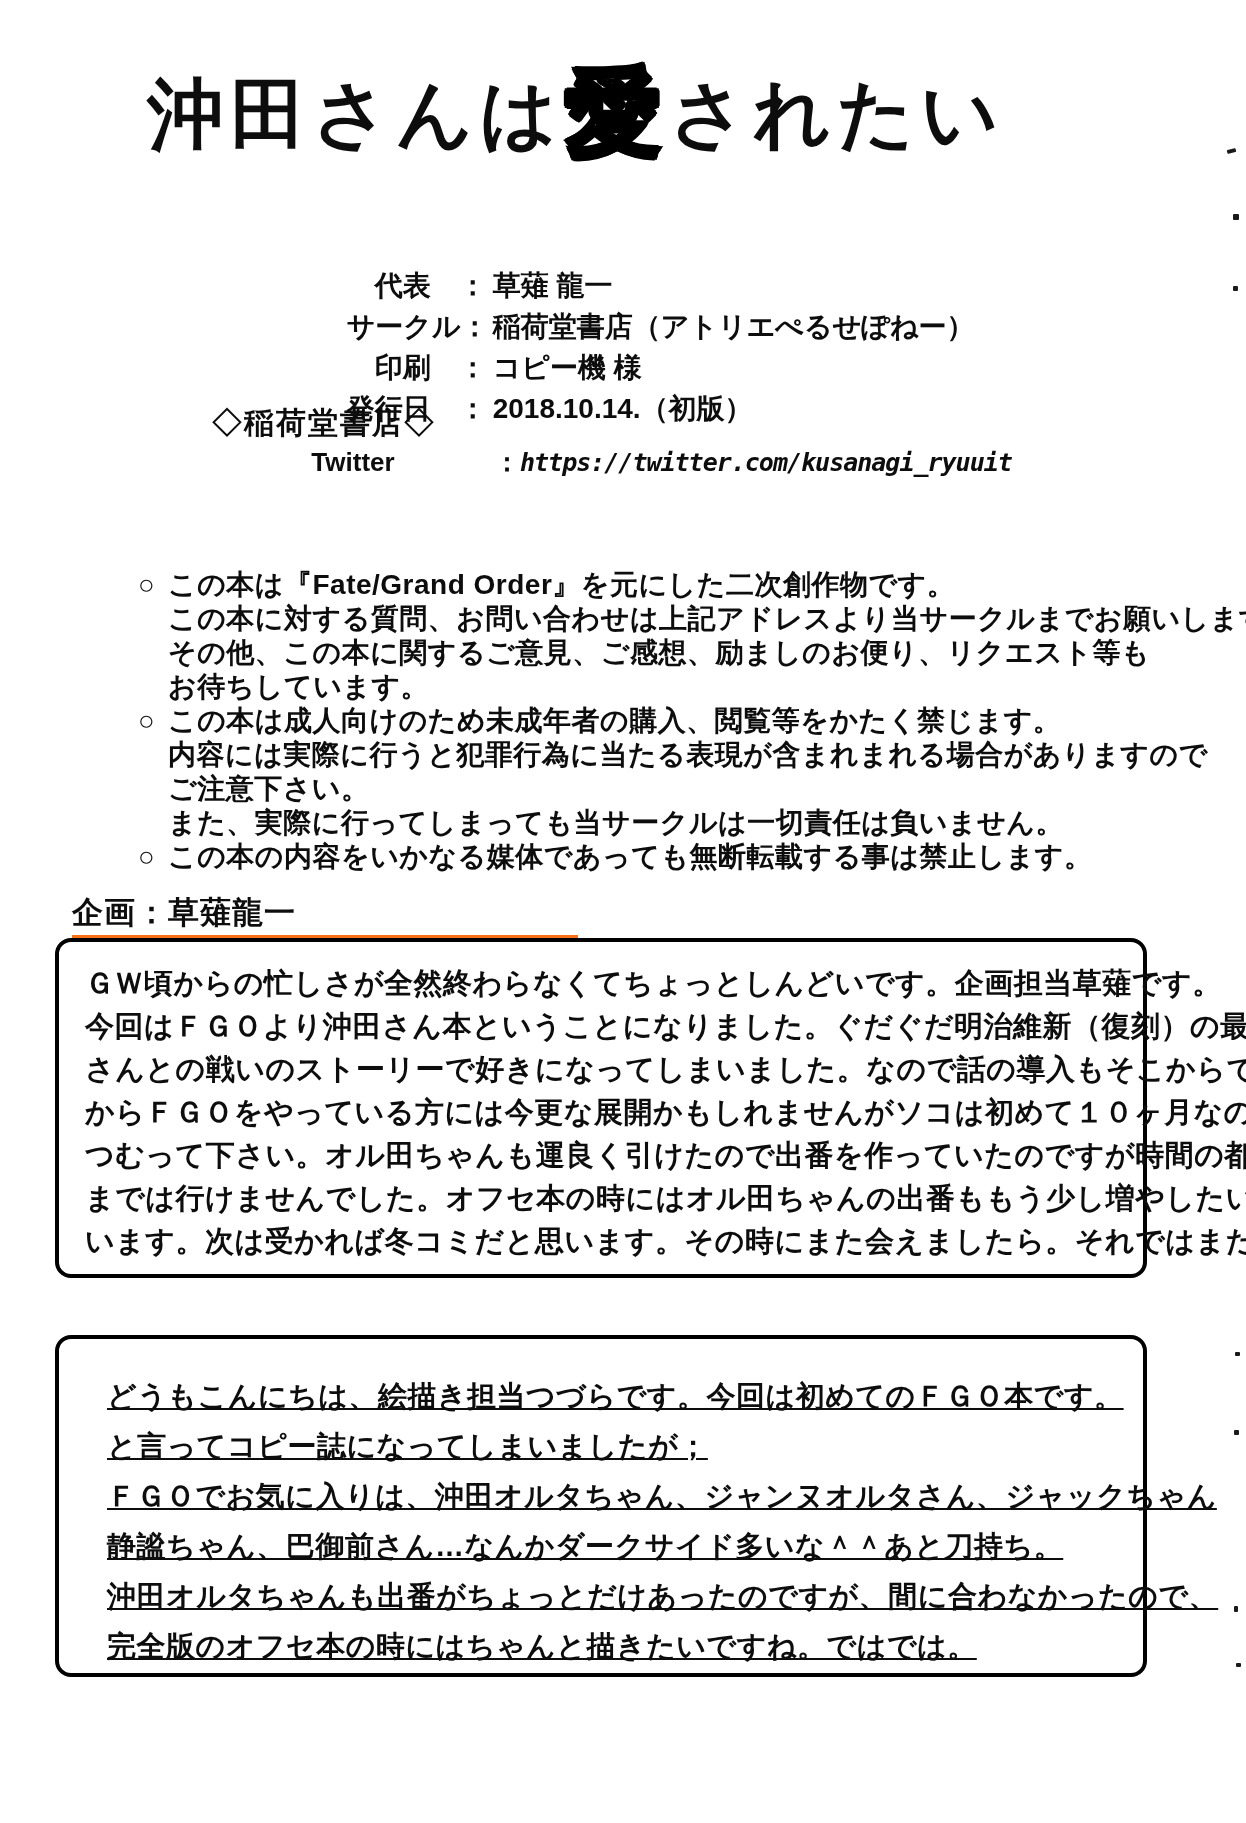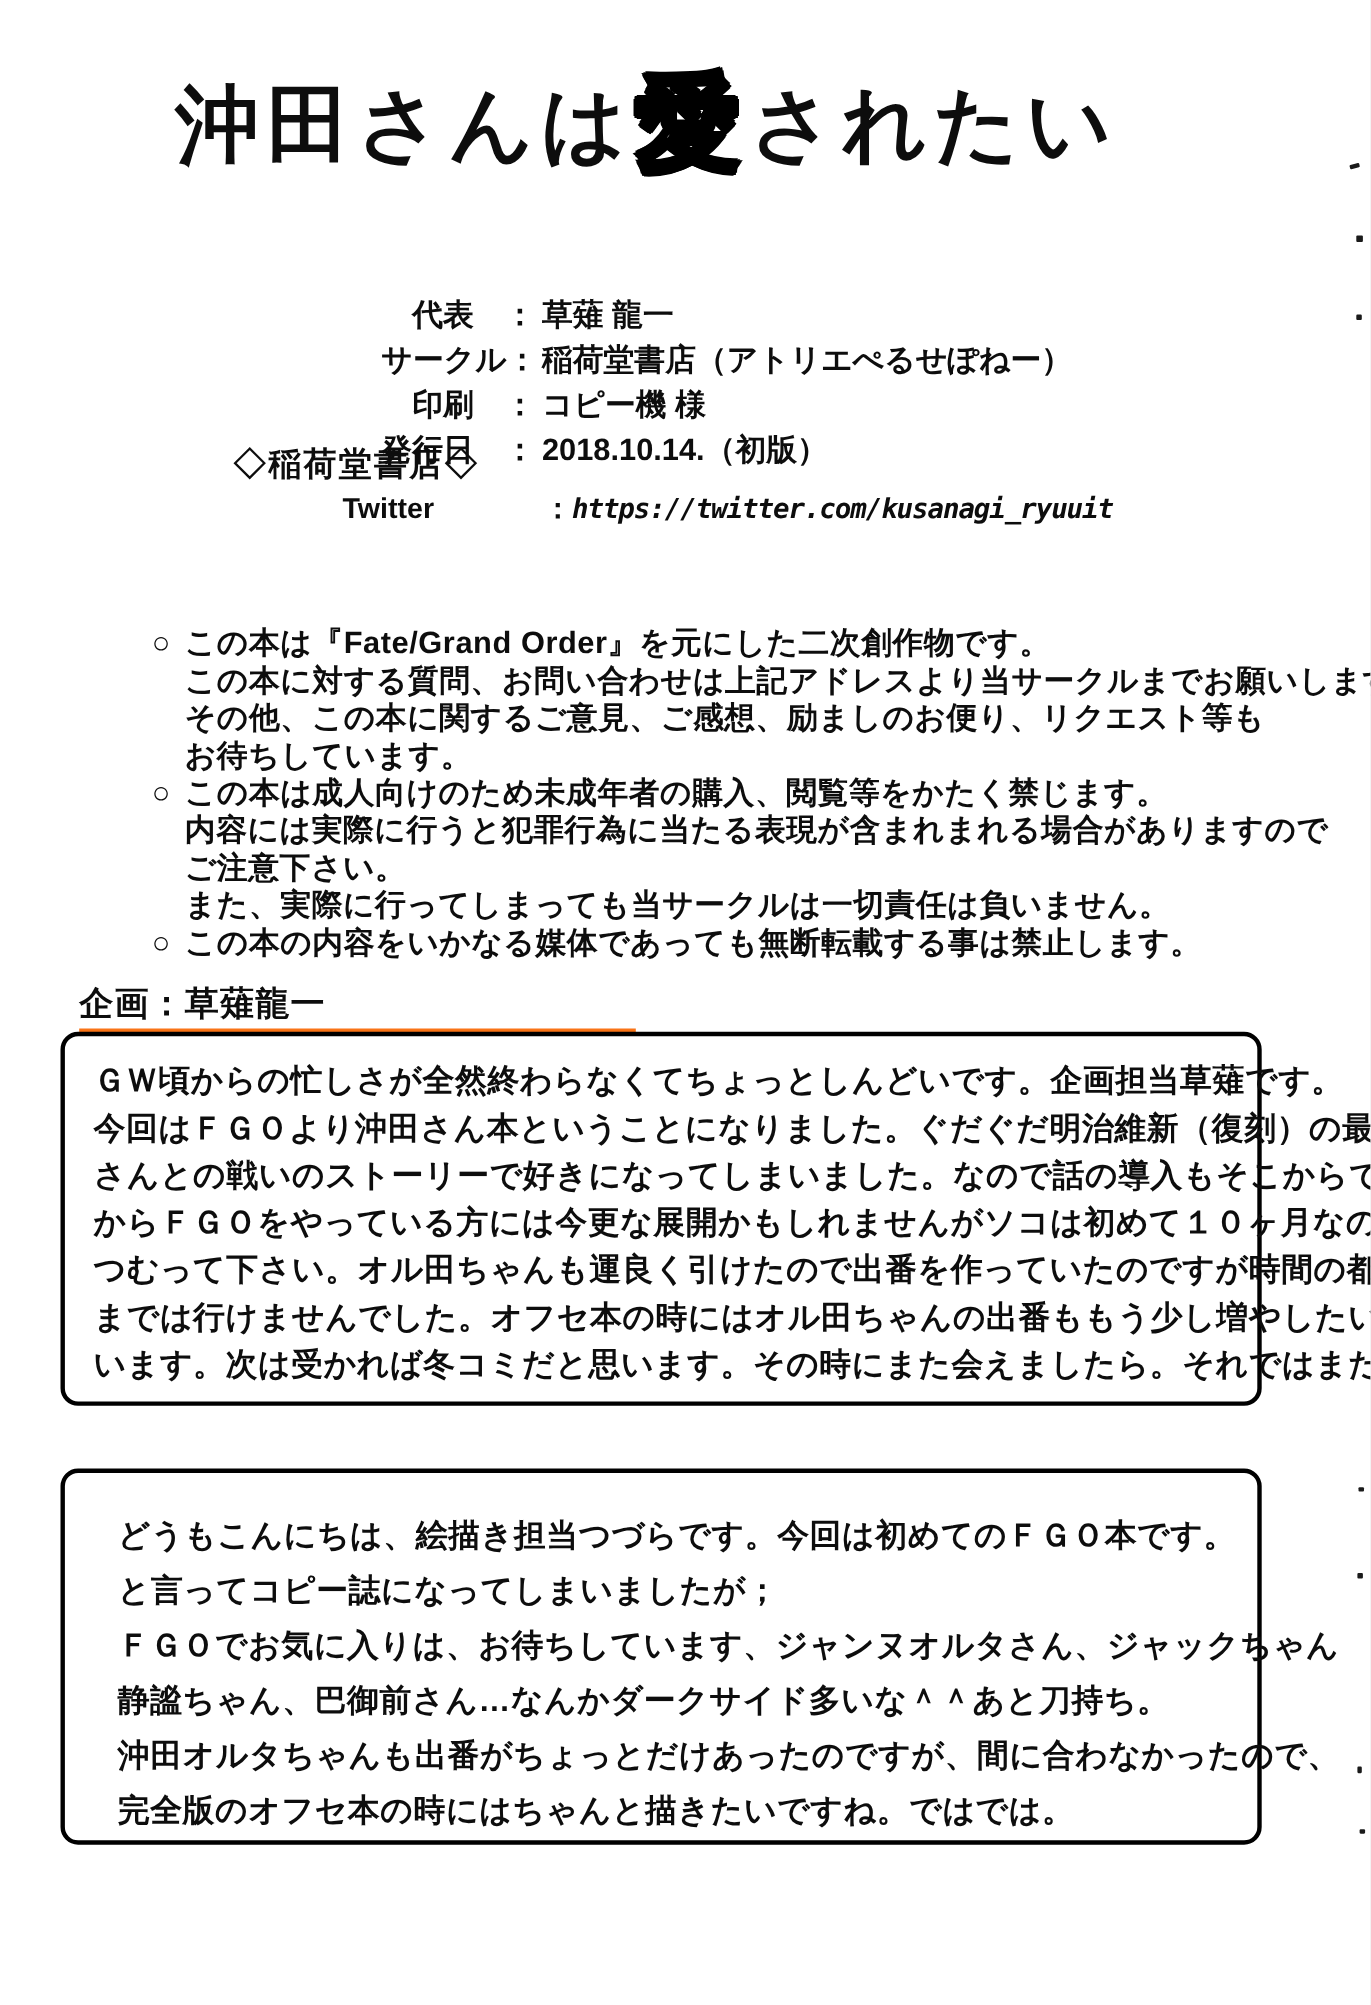--- a/index.html
+++ b/index.html
@@ -10,21 +10,21 @@
     background: #ffffff;
     overflow: hidden;
     font-family: "Liberation Sans", sans-serif;
     font-weight: bold;
     color: #0d0d0d;
   }
 
   
   .title {
     position: absolute;
-    left: 160px;
+    left: 148px;
     top: 58px;
     font-size: 76px;
     letter-spacing: 6px;
     white-space: nowrap;
     line-height: 110px;
   }
   .title-emph {
     display: inline-block;
     font-size: 96px;
     color: #ffffff;
@@ -79,21 +79,21 @@
     position: absolute;
     left: 55px;
     width: 1092px;
     border: 4px solid #000;
     border-radius: 16px;
     box-sizing: border-box;
     background: #fff;
   }
   .box1 { top: 938px; height: 340px; padding: 20px 30px 0 26px; }
   .box1 .b-line { height: 43px; line-height: 43px; font-size: 29px; white-space: nowrap; letter-spacing: 0.5px; }
-  .box2 { top: 1335px; height: 342px; padding: 32px 8px 0 48px; }
+  .box2 { top: 1335px; height: 342px; padding: 32px 8px 0 48px; text-decoration: underline; }
   .box2 .b-line { height: 50px; line-height: 50px; font-size: 29px; white-space: nowrap; letter-spacing: 0.5px; }
 
   
   .speck { position: absolute; background: #1a1a1a; border-radius: 1px; }
   .sp1 { left: 1227px; top: 149px; width: 9px; height: 4px; transform: rotate(-14deg); }
   .sp2 { left: 1233px; top: 214px; width: 6px; height: 6px; }
   .sp3 { left: 1233px; top: 286px; width: 5px; height: 5px; }
   .sp4 { left: 1235px; top: 1352px; width: 5px; height: 4px; }
   .sp5 { left: 1234px; top: 1430px; width: 5px; height: 5px; }
   .sp6 { left: 1234px; top: 1606px; width: 4px; height: 6px; }
@@ -150,21 +150,21 @@
     <div class="b-line">さんとの戦いのストーリーで好きになってしまいました。なので話の導入もそこからです。初期</div>
     <div class="b-line">からＦＧＯをやっている方には今更な展開かもしれませんがソコは初めて１０ヶ月なので目を</div>
     <div class="b-line">つむって下さい。オル田ちゃんも運良く引けたので出番を作っていたのですが時間の都合でソコ</div>
     <div class="b-line">までは行けませんでした。オフセ本の時にはオル田ちゃんの出番ももう少し増やしたいと思って</div>
     <div class="b-line">います。次は受かれば冬コミだと思います。その時にまた会えましたら。それではまた。</div>
   </div>
 
   <div class="comment-box box2">
     <div class="b-line">どうもこんにちは、絵描き担当つづらです。今回は初めてのＦＧＯ本です。</div>
     <div class="b-line">と言ってコピー誌になってしまいましたが；</div>
-    <div class="b-line">ＦＧＯでお気に入りは、お待ちしています、ジャンヌオルタさん、ジャックちゃん</div>
+    <div class="b-line">ＦＧＯでお気に入りは、沖田オルタちゃん、ジャンヌオルタさん、ジャックちゃん</div>
     <div class="b-line">静謐ちゃん、巴御前さん…なんかダークサイド多いな＾＾あと刀持ち。</div>
     <div class="b-line">沖田オルタちゃんも出番がちょっとだけあったのですが、間に合わなかったので、</div>
     <div class="b-line">完全版のオフセ本の時にはちゃんと描きたいですね。ではでは。</div>
   </div>
 
   <div class="speck sp1"></div>
   <div class="speck sp2"></div>
   <div class="speck sp3"></div>
   <div class="speck sp4"></div>
   <div class="speck sp5"></div>

